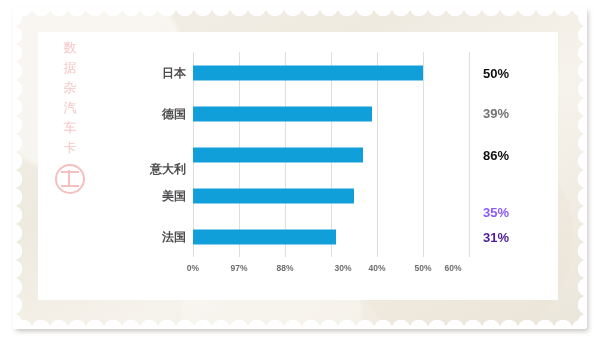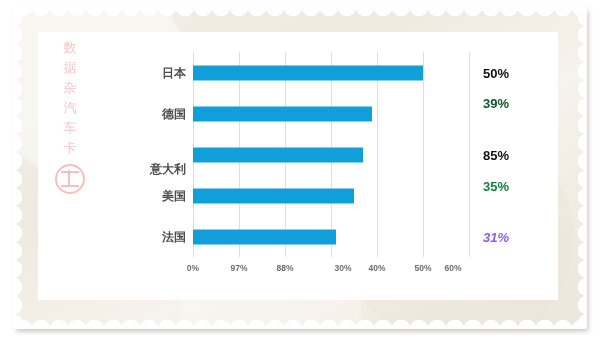--- a/index.html
+++ b/index.html
@@ -215,26 +215,26 @@
         <div class="tick-label" style="left: 184px; color: rgb(110, 110, 112);">40%</div>
         <div class="gridline" style="left: 230px; background: rgb(222, 222, 223);"></div>
         <div class="tick-label" style="left: 230px; color: rgb(110, 110, 112);">50%</div>
         <div class="gridline" style="left: 276px; background: rgb(222, 222, 223);"></div>
         <div class="tick-label" style="left: 260px; color: rgb(110, 110, 112);">60%</div>
         <div class="bar" style="top: 20.5px; width: 230px; background: rgb(16, 159, 217);"></div>
         <div class="cat-label" style="top: 20.5px; color: rgb(77, 77, 79);">日本</div>
         <div class="val-label" style="top: 20.5px; color: rgb(16, 16, 16);">50%</div>
         <div class="bar" style="top: 61.5px; width: 179.4px; background: rgb(16, 159, 217);"></div>
         <div class="cat-label" style="top: 61.5px; color: rgb(77, 77, 79);">德国</div>
-        <div class="val-label" style="top: 51px; color: #14532d;">39%</div>
+        <div class="val-label" style="top: 61px; color: #737373;">39%</div>
         <div class="bar" style="top: 102.5px; width: 170.2px; background: rgb(16, 159, 217);"></div>
         <div class="cat-label" style="top: 117px; color: rgb(77, 77, 79);">意大利</div>
-        <div class="val-label" style="top: 102.5px; color: rgb(16, 16, 16);">85%</div>
+        <div class="val-label" style="top: 102.5px; color: rgb(16, 16, 16);">86%</div>
         <div class="bar" style="top: 143.5px; width: 161px; background: rgb(16, 159, 217);"></div>
         <div class="cat-label" style="top: 143.5px; color: rgb(77, 77, 79); text-align: right;">美国</div>
-        <div class="val-label" style="top: 134px; color: #15803d;">35%</div>
+        <div class="val-label" style="top: 160px; color: #8b5cf6;">35%</div>
         <div class="bar" style="top: 184.5px; width: 142.6px; background: rgb(16, 159, 217);"></div>
         <div class="cat-label" style="top: 184.5px; color: rgb(77, 77, 79);">法国</div>
-        <div class="val-label" style="top: 184.5px; color: #8b5cf6; font-style: italic;">31%</div>
+        <div class="val-label" style="top: 184.5px; color: #4c1d95;">31%</div>
       </div>
   </div>
 
 </div>
 
 </body></html>

